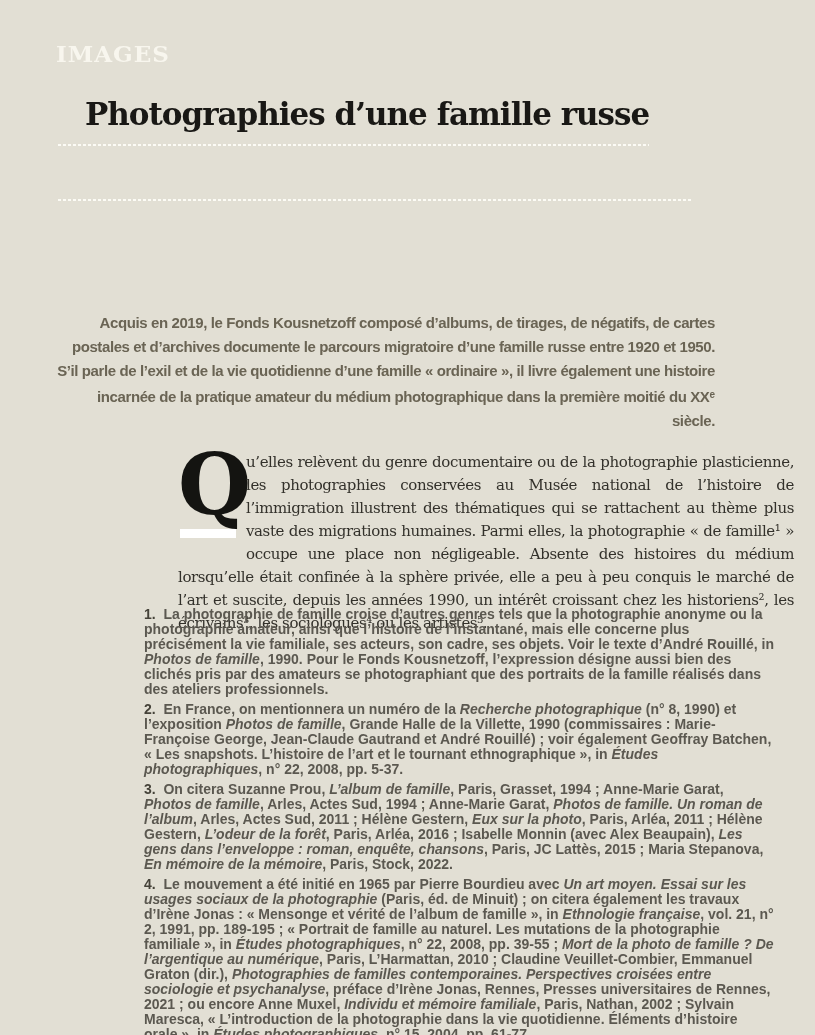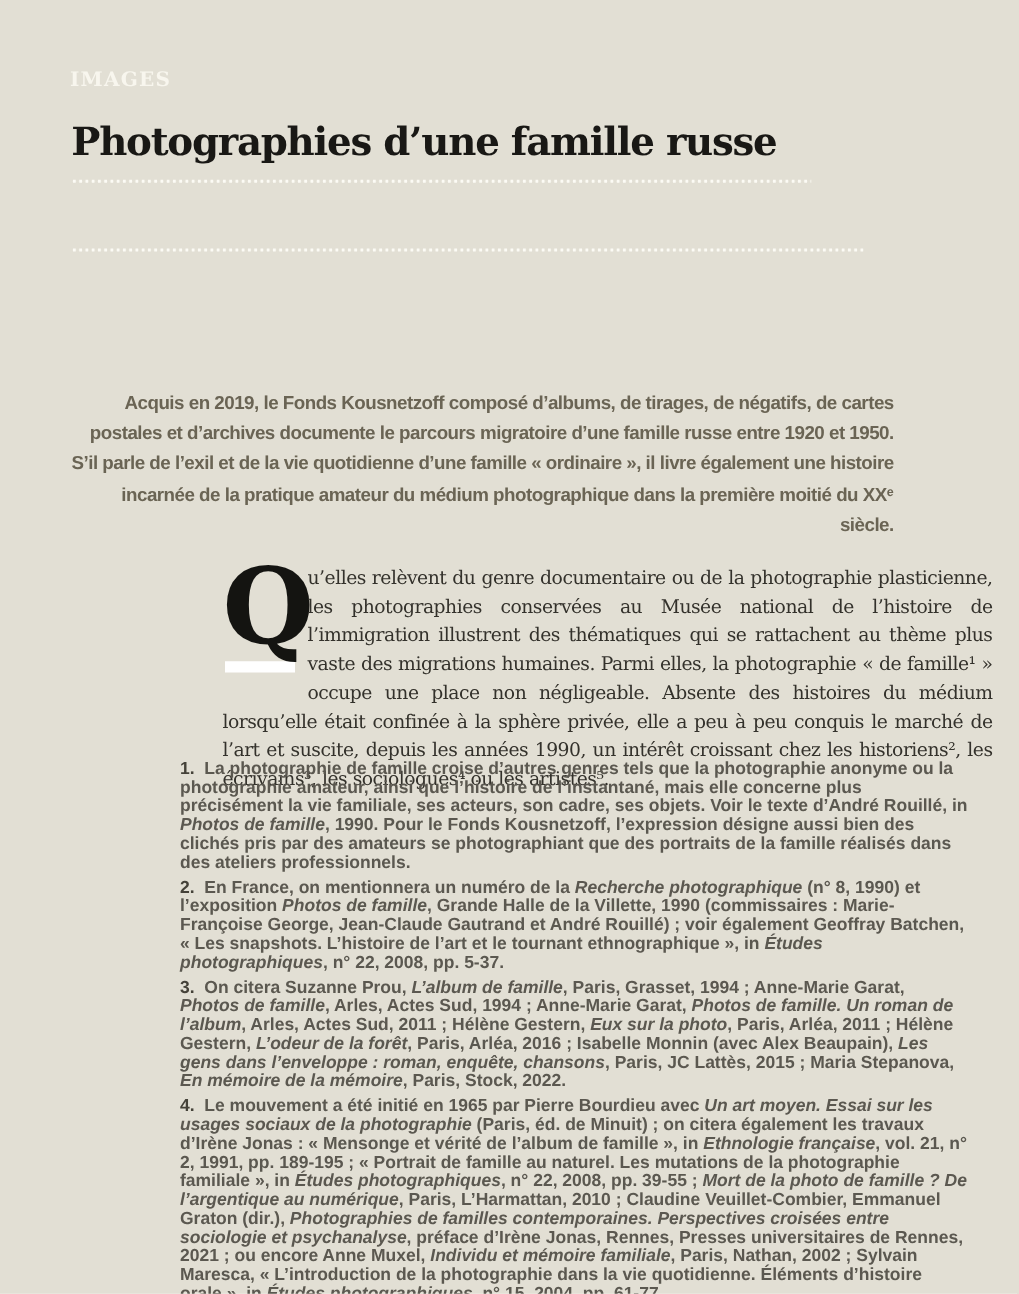--- a/index.html
+++ b/index.html
@@ -4,35 +4,35 @@
 <style>
   html,body{margin:0;padding:0;}
   .page{
     position:relative;
     width:815px;height:1035px;
     background:#e2dfd4;
     overflow:hidden;
     font-family:"Liberation Sans",sans-serif;
   }
   .kicker{
-    position:absolute;left:56px;top:56px;
+    position:absolute;left:56px;top:42px;
     font-family:"DejaVu Serif",serif;
-    font-weight:bold;font-size:16px;line-height:1;
+    font-weight:bold;font-size:23px;line-height:1;
     letter-spacing:1px;
     color:#f8f6ee;
   }
   .title-line{
     position:absolute;left:57px;
     font-family:"DejaVu Serif",serif;
     font-weight:bold;font-size:31px;line-height:1.1;
     letter-spacing:-1px;
     color:#191815;
     white-space:nowrap;
   }
-  .title-line.l1{top:97px;}
+  .title-line.l1{top:97px;margin-left:28px;}
   .title-line.l2{top:152px;}
   .dotted-rule{
     position:absolute;left:57px;height:4px;
     background-image:radial-gradient(circle,#fcfbf5 1.15px,rgba(255,255,255,0) 1.5px);
     background-size:5px 4px;
     background-repeat:repeat-x;
     background-position:0 50%;
   }
   .dotted-rule.r1{top:143px;width:592px;}
   .dotted-rule.r2{top:198px;width:634px;}

